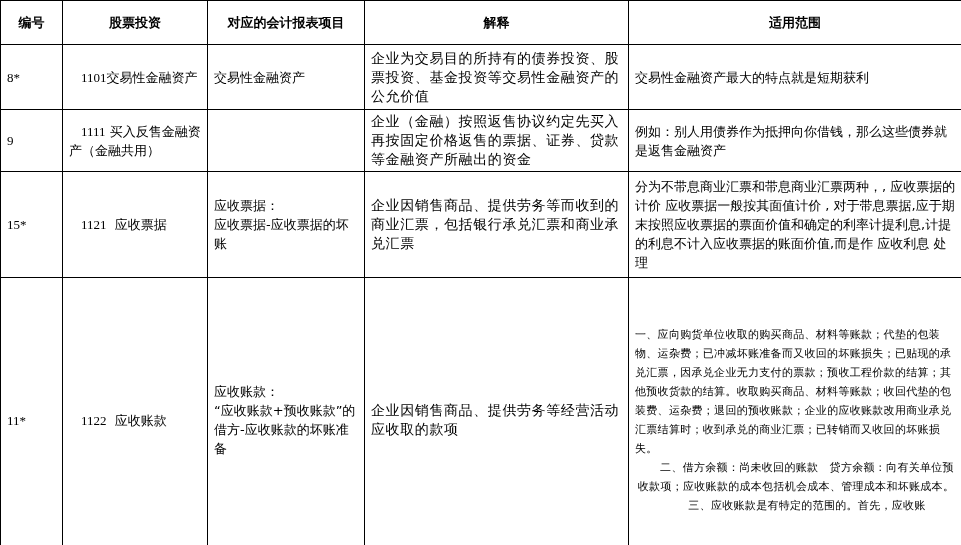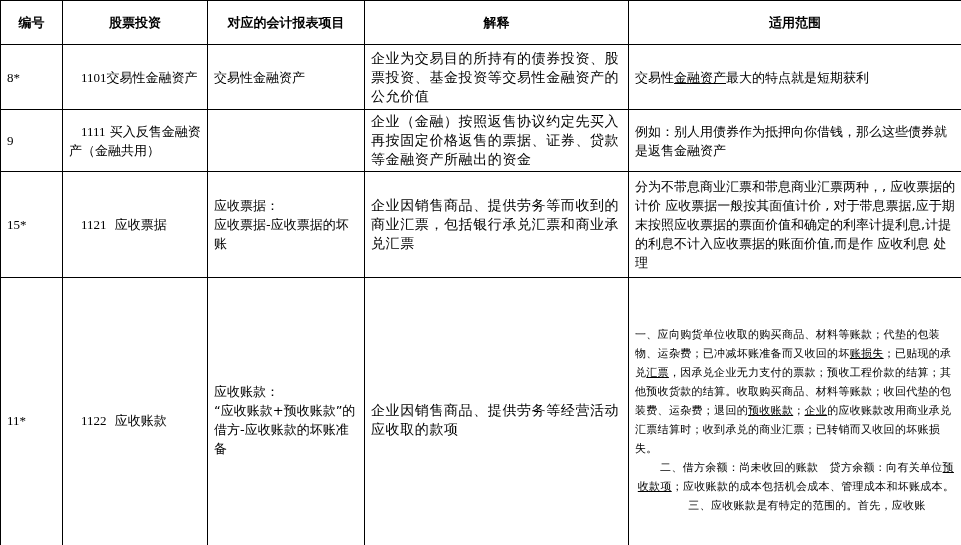--- a/index.html
+++ b/index.html
@@ -55,21 +55,21 @@
       font-size: 13px;
       line-height: 21px;
     }
     td.scope-long {
       vertical-align: top;
       line-height: 24.5px;
       font-size: 11px;
       letter-spacing: 0.3px;
       padding-top: 3px;
     }
-    .ul { text-decoration: underline; }
+    .ul { }
     .para-indent { text-indent: 2em; text-align: center; }
     tr.r8 td { height: 64px; }
     tr.r9 td { height: 61px; }
     tr.r10 td { height: 105px; }
     tr.r11 td { height: 284px; }
   </style>
 </head>
 <body>
 
 <table class="acct">

